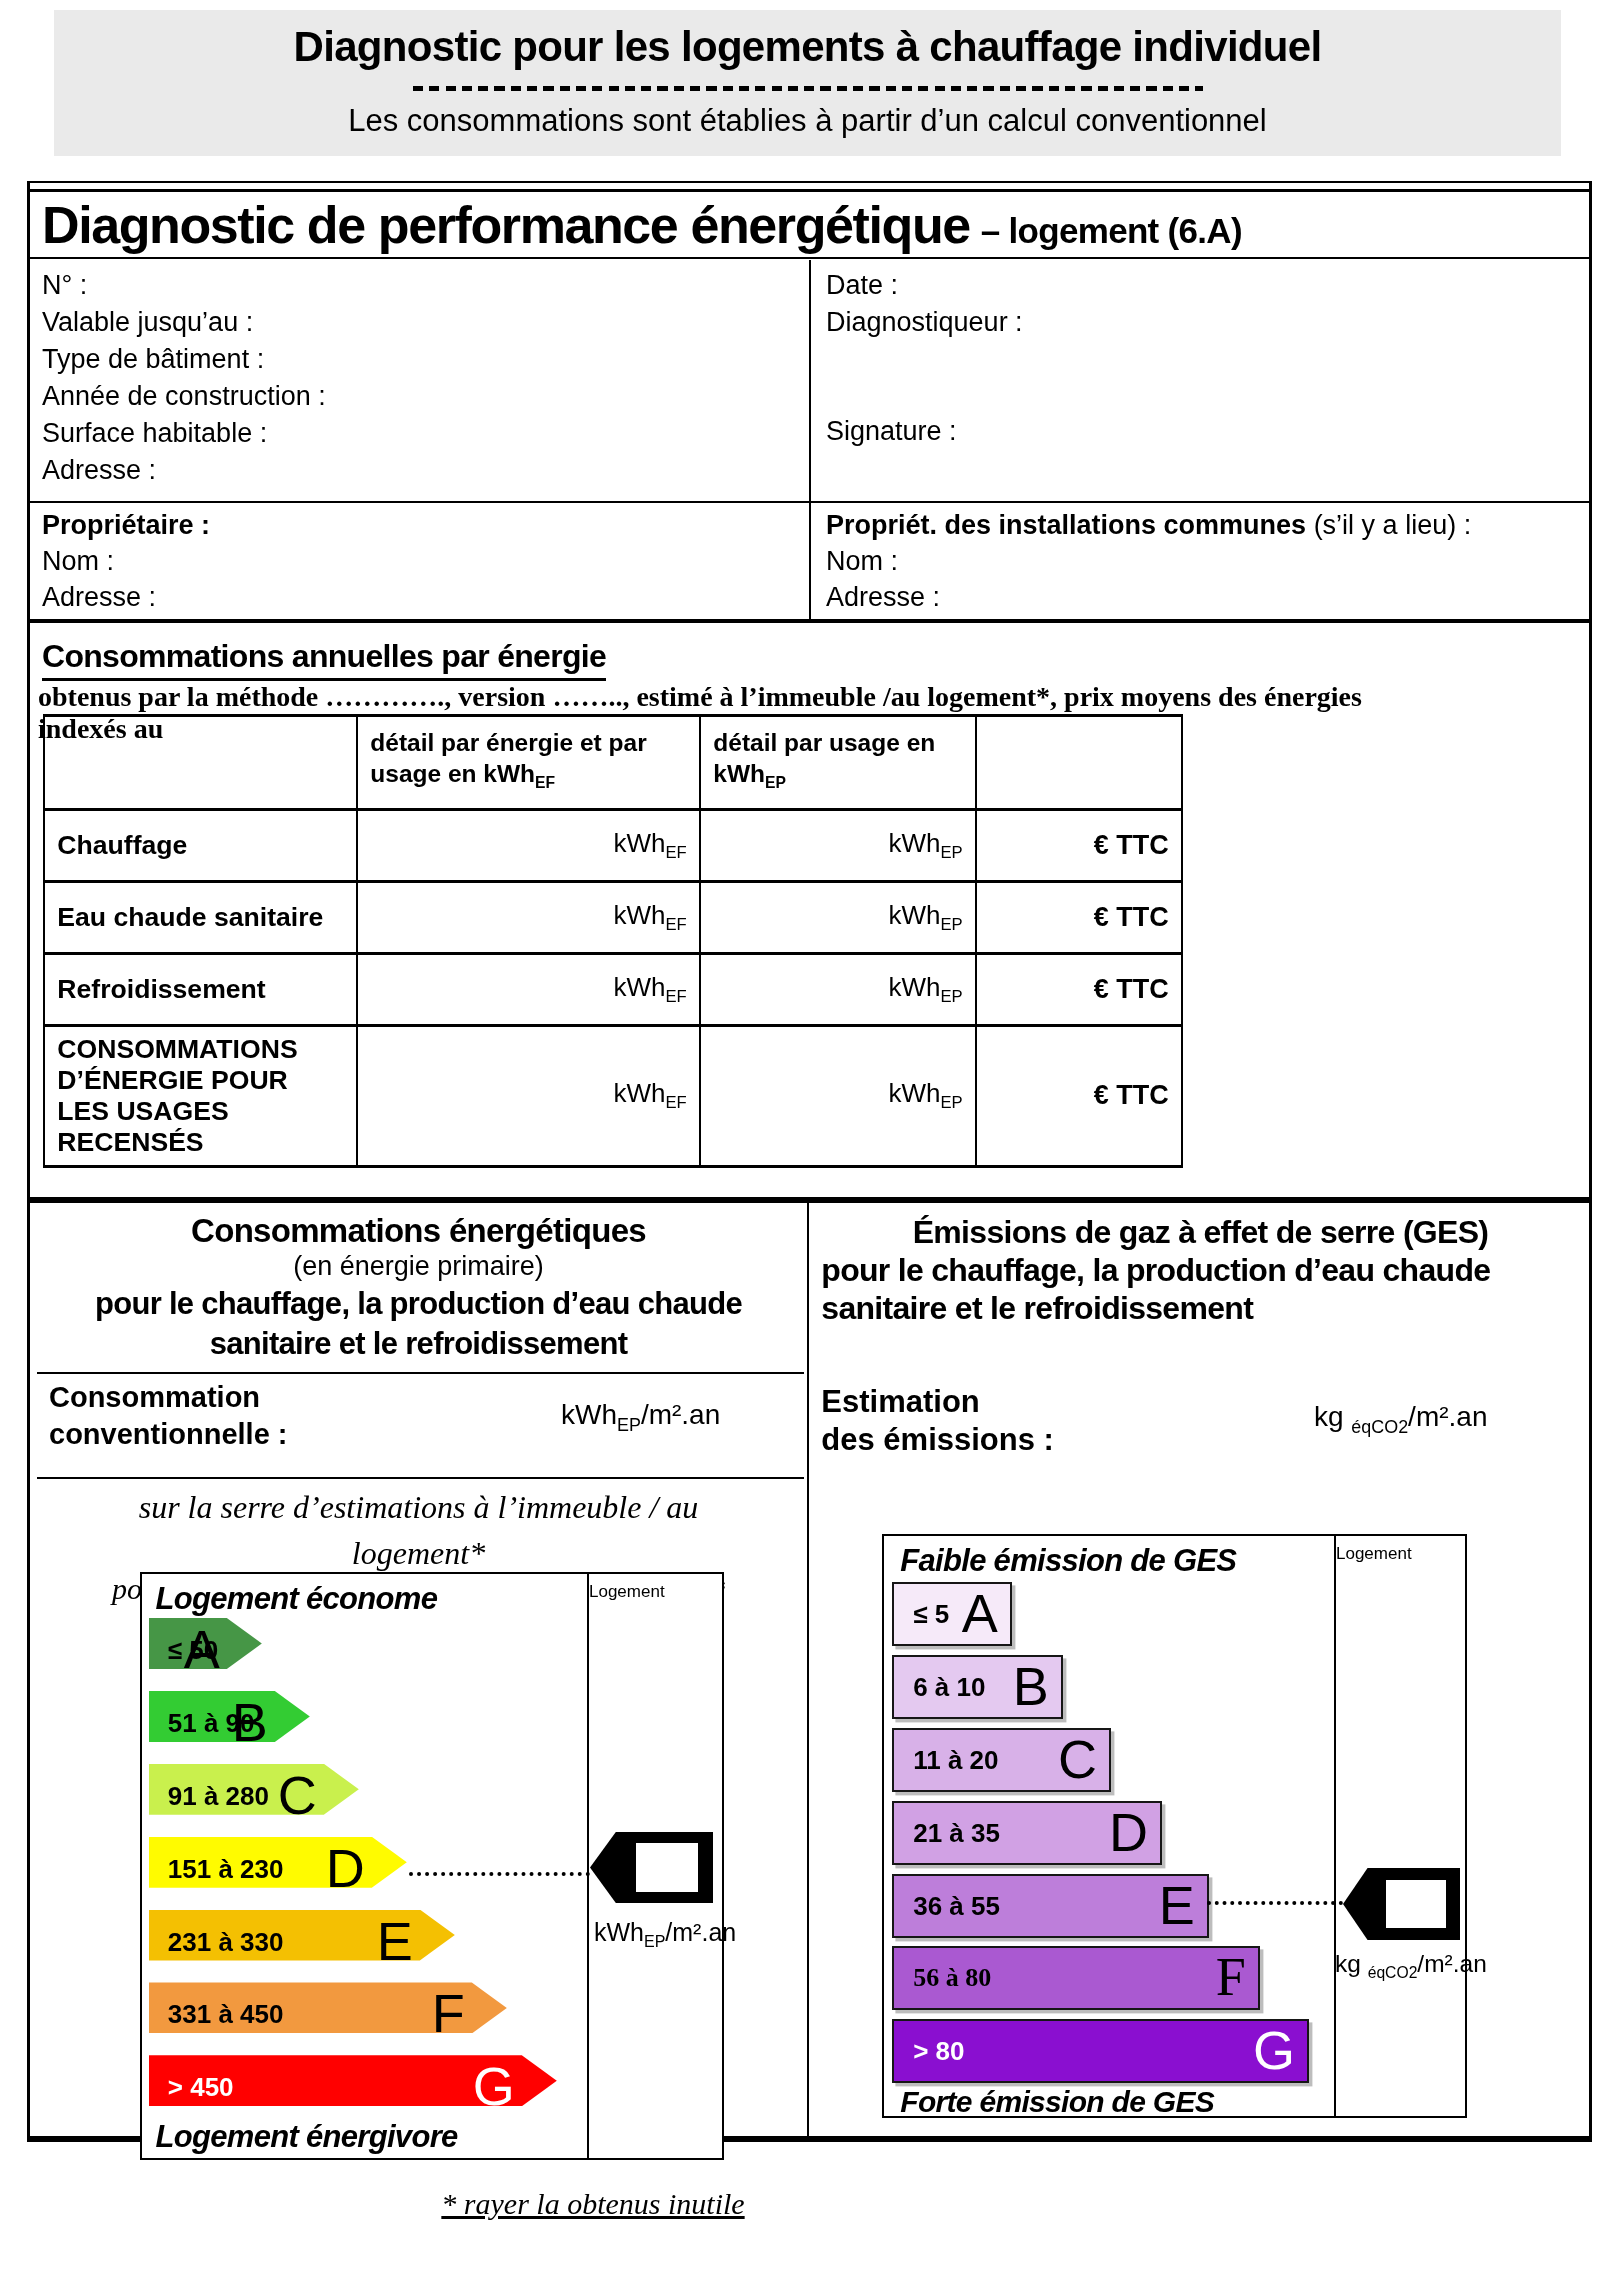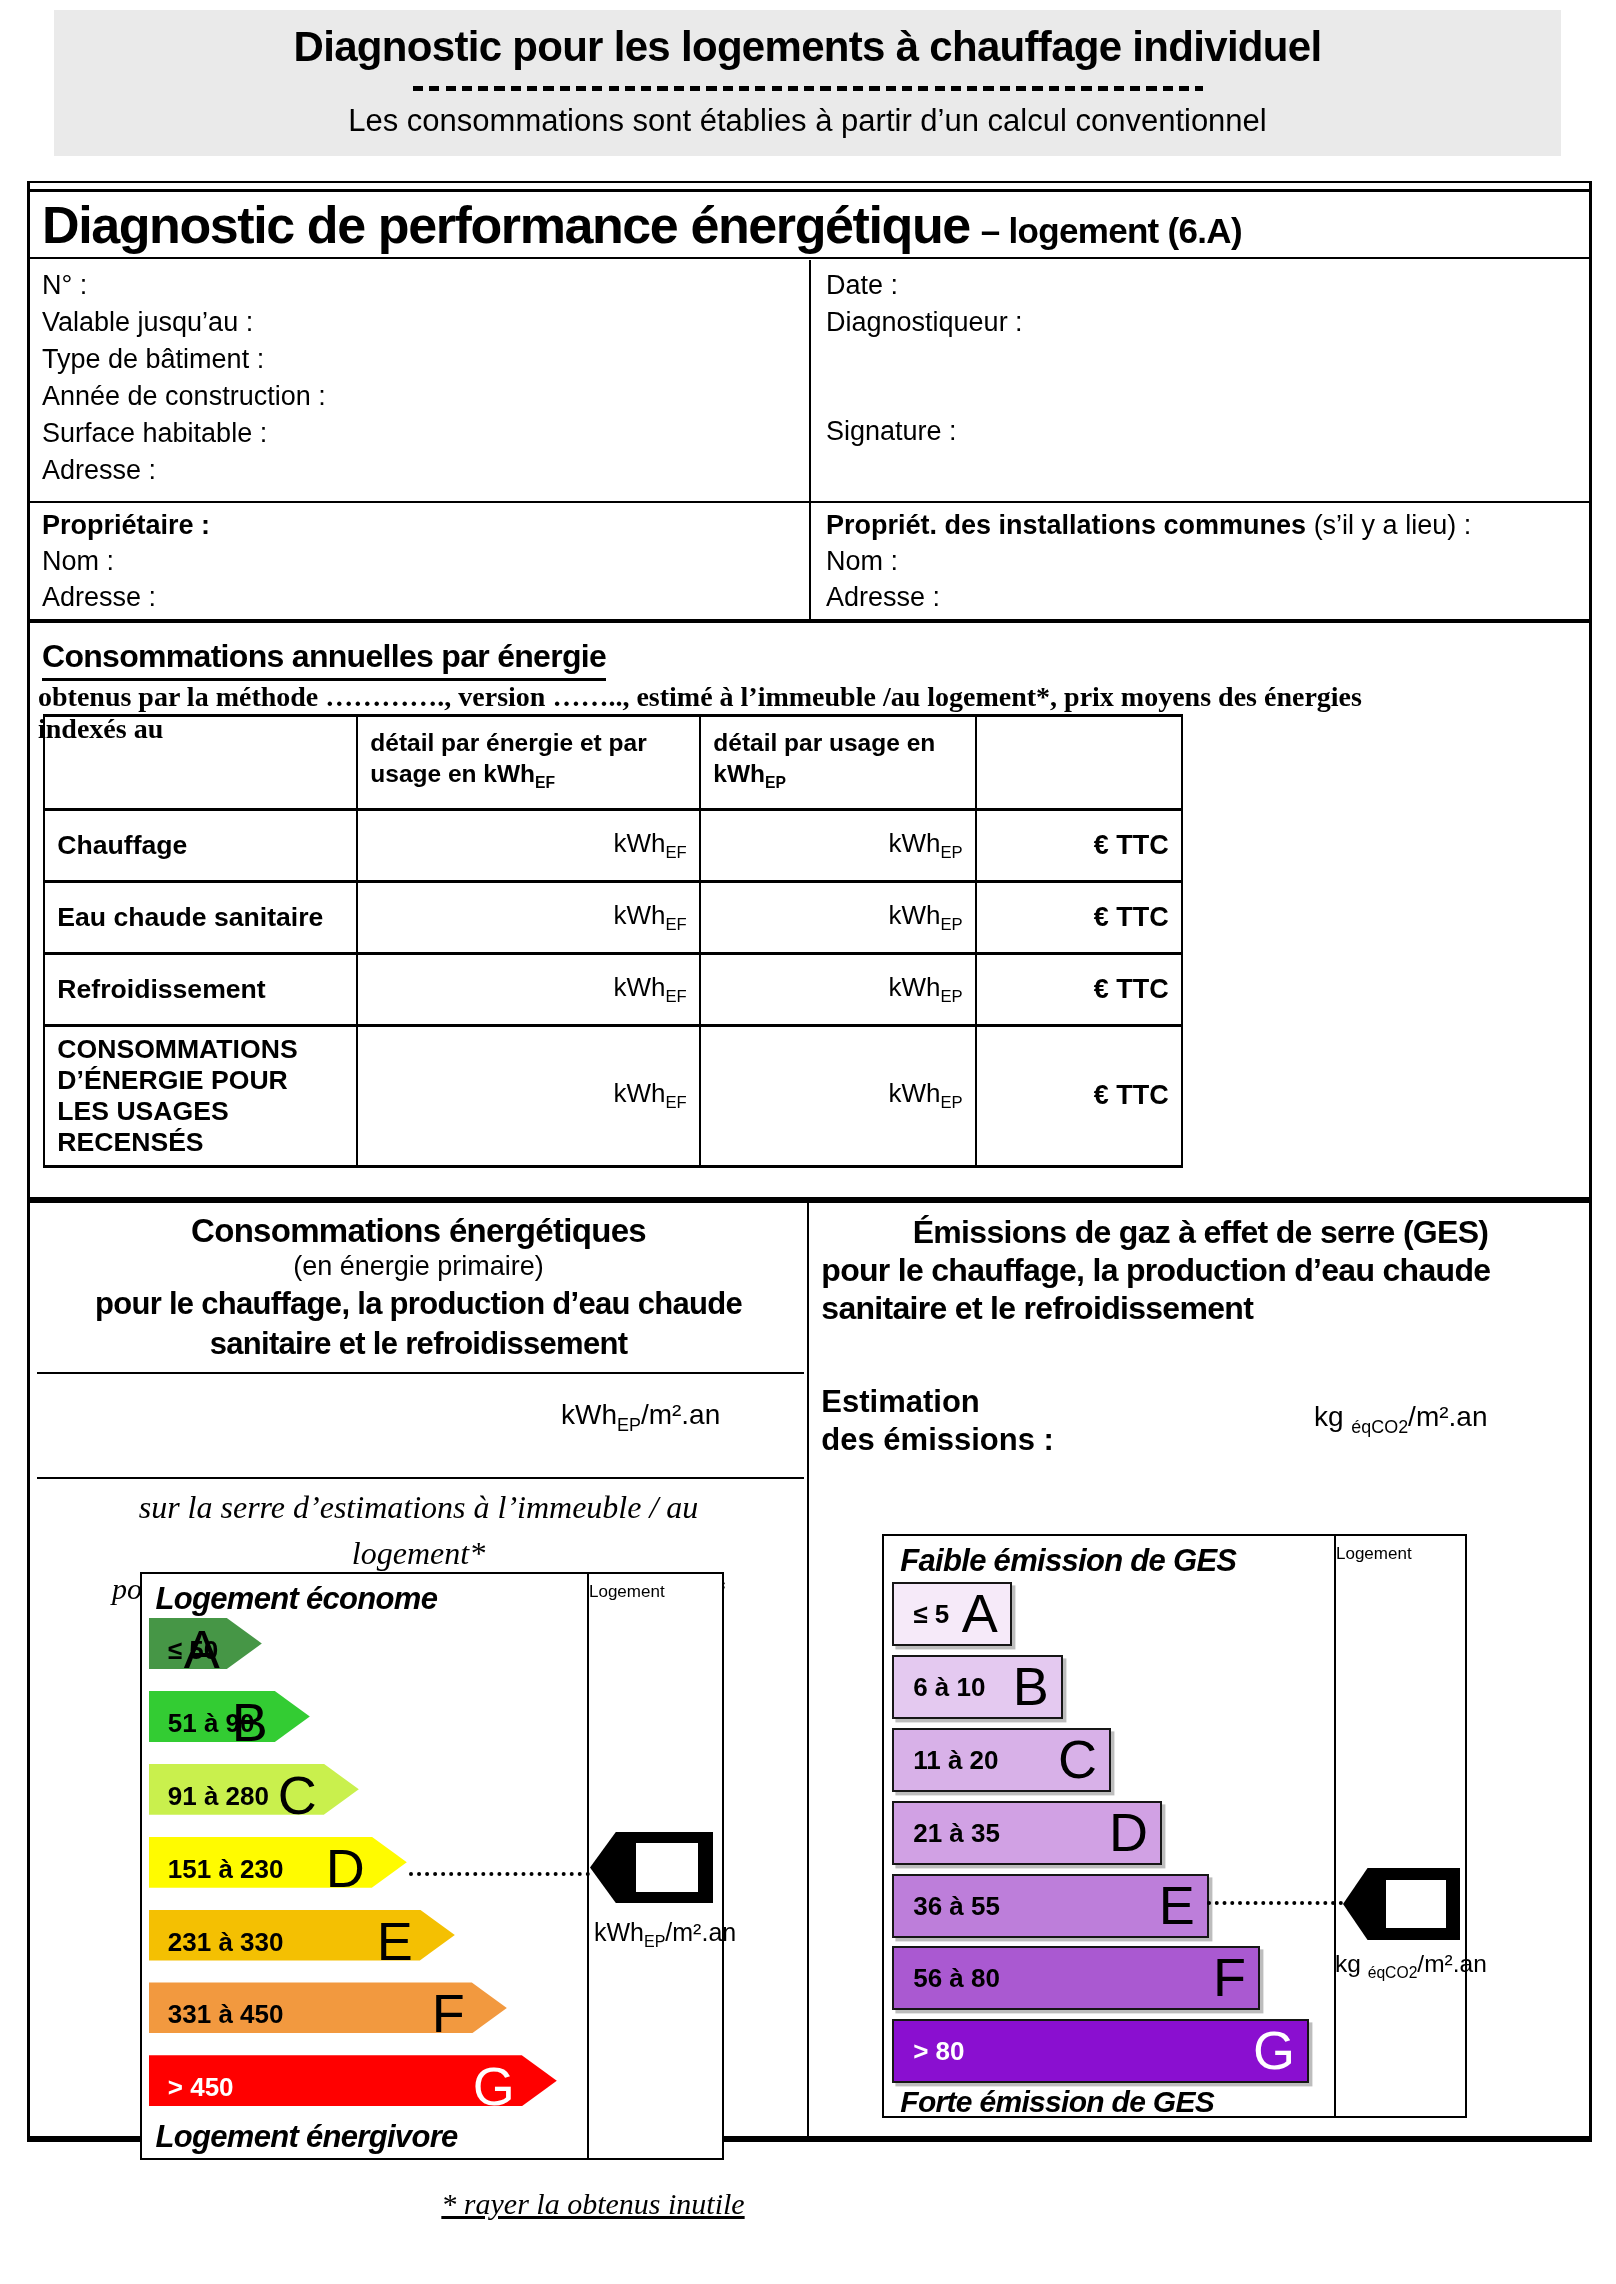--- a/index.html
+++ b/index.html
@@ -190,20 +190,24 @@
       </tbody>
   </table>
 
   <div class="left-col">
     <div class="lc-t1">Consommations énergétiques</div>
     <div class="lc-t2">(en énergie primaire)</div>
     <div class="lc-t3">pour le chauffage, la production d’eau chaude</div>
     <div class="lc-t3">sanitaire et le refroidissement</div>
     <div class="lc-hr"></div>
     <div class="conso-conv">
+      <div class="lbl">
+        <div>Consommation</div>
+        <div>conventionnelle :</div>
+      </div>
       <div class="unit"><span>kWh</span><sub>EP</sub><span>/m².an</span></div>
     </div>
     <div class="lc-hr"></div>
     <div class="lc-note1">sur la serre d’estimations à l’immeuble / au</div>
     <div class="lc-note1">logement*</div>
     <div class="lc-note3">pour le logement / pour un logement représentatif*</div>
   </div>
 
   <div class="right-col">
     <div class="rc-t1">Émissions de gaz à effet de serre (GES)</div>
@@ -301,21 +305,21 @@
             <span class="cletter">D</span>
           </div>
         </div>
         <div class="crow">
           <div class="bar gbar" style="width: 313px; background: rgb(189, 126, 218);">
             <span class="crange">36 à 55</span>
             <span class="cletter">E</span>
           </div>
         </div>
         <div class="crow">
-          <div class="bar gbar" style="width: 364px; background: rgb(170, 89, 209);">
+          <div class="bar gbar" style="width: 364px; background: rgb(170, 89, 209); font-family: Liberation Serif, serif;">
             <span class="crange">56 à 80</span>
             <span class="cletter">F</span>
           </div>
         </div>
         <div class="crow">
           <div class="bar gbar" style="width: 413px; background: rgb(138, 15, 208); color: rgb(255, 255, 255);">
             <span class="crange">&gt; 80</span>
             <span class="cletter">G</span>
           </div>
         </div>

